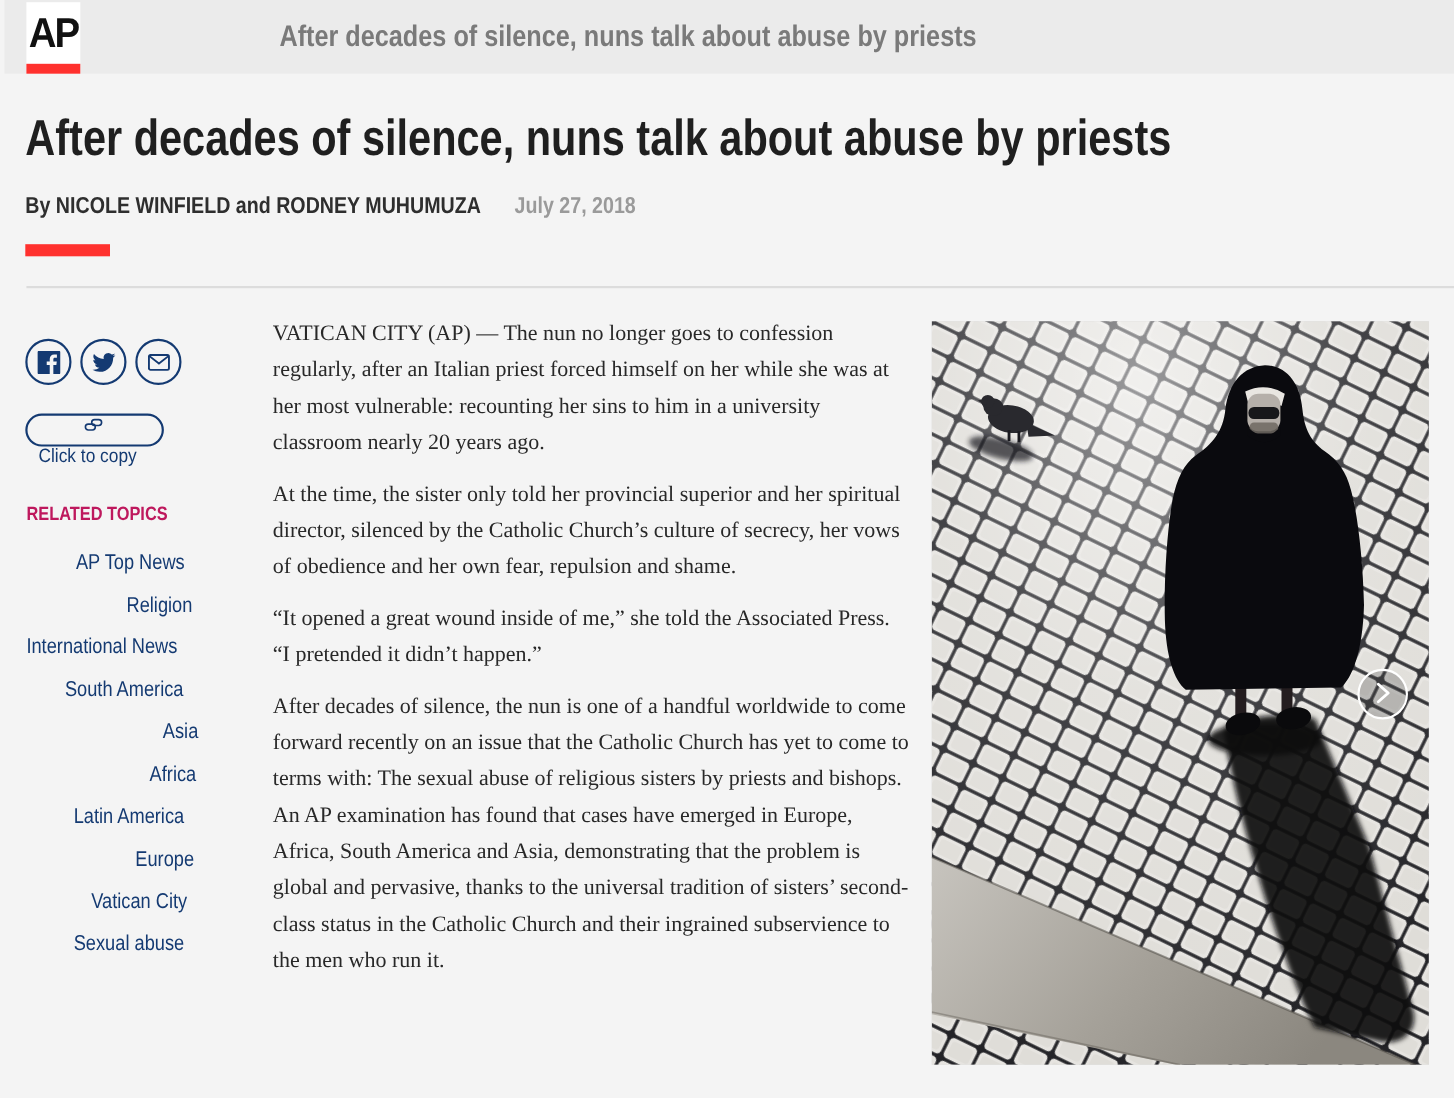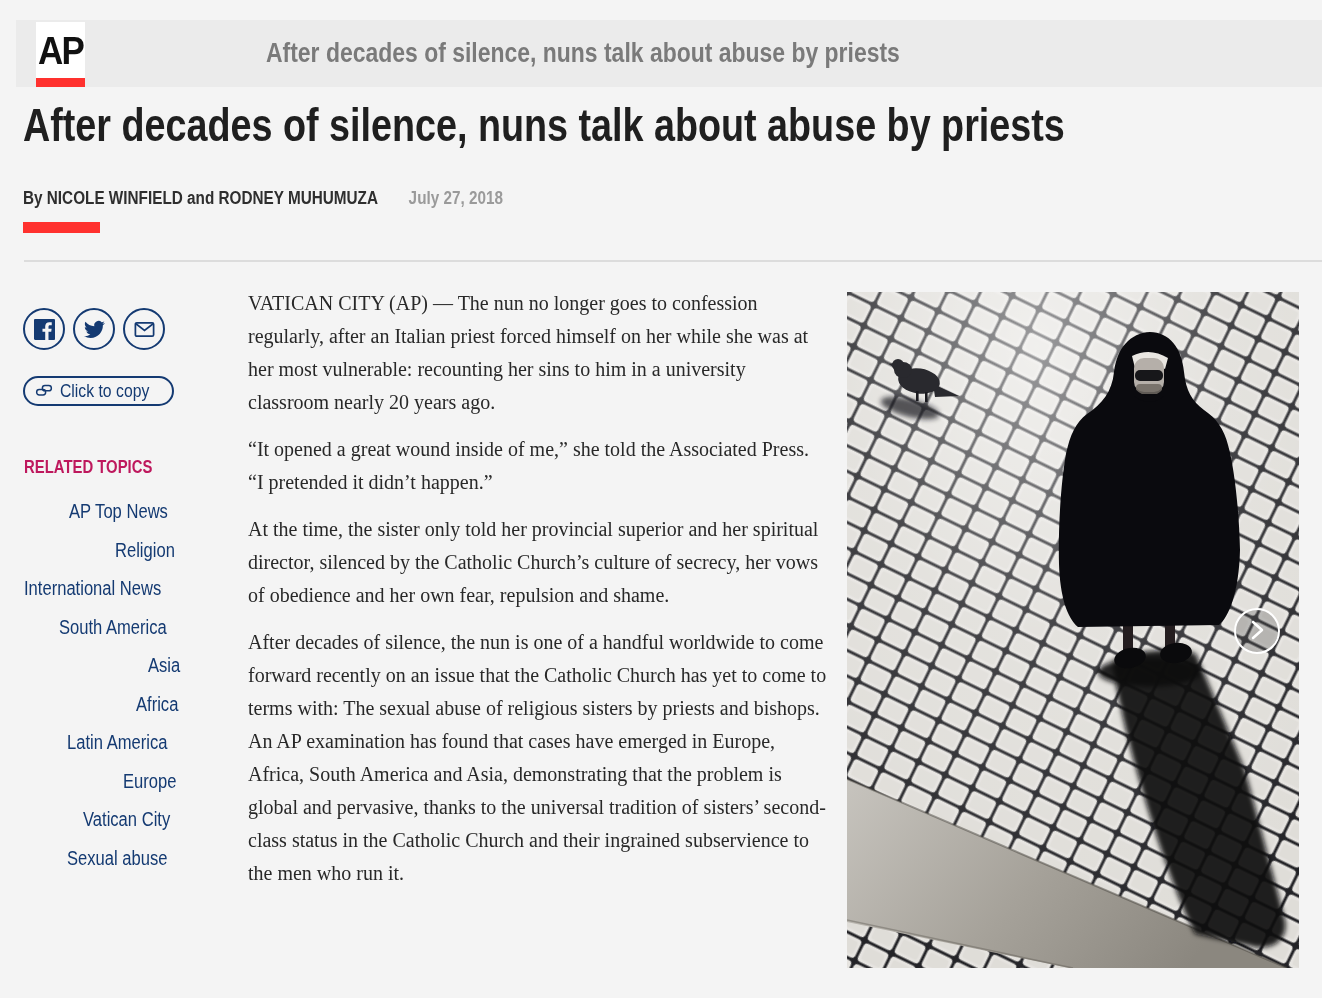--- a/index.html
+++ b/index.html
@@ -7,50 +7,50 @@
   html,body { background:#f4f4f4; }
   .page {
     position:relative; width:1322px; height:998px;
     background:#f4f4f4; overflow:hidden;
     font-family:"Liberation Sans", sans-serif;
     --navy:#143a72; --red:#ff312e;
   }
   .cond { display:inline-block; transform:scaleX(0.85); transform-origin:0 55%; white-space:nowrap; }
 
   
-  .topbar { position:absolute; top:0; left:16px; right:0; height:67px; background:#ebebeb;margin-top:20px; }
+  .topbar { position:absolute; top:0; left:4px; right:0; height:67px; background:#ebebeb; }
   .logo { position:absolute; left:20px; top:2px; width:49px; height:65px; background:#fff;
           display:block; text-decoration:none; cursor:pointer; }
   .logo-text { position:absolute; top:3px; left:0; width:49px; height:53px;
                display:flex; align-items:center; justify-content:center;
                font-size:38px; font-weight:bold; color:#111; letter-spacing:-2px;
                transform:scaleX(0.92); }
   .logo-red { position:absolute; left:0; bottom:0; width:49px; height:9px; background:var(--red); }
   .topbar-title { position:absolute; left:250px; top:0; height:67px; display:flex; align-items:center;
                   font-size:27px; font-weight:bold; color:#7a7a7a; }
 
   
   .headline { position:absolute; left:23px; top:100px; font-size:46px; font-weight:bold;
               color:#1f1f1f; line-height:1.1; }
   .headline .cond { transform:scaleX(0.82); }
-  .byline-row { position:absolute; left:23px; top:188px; font-size:18px; }
+  .byline-row { position:absolute; left:23px; top:176px; font-size:21px; }
   .byline-row .byline { font-weight:bold; color:#2e2e2e; font-style:normal; }
   .byline-row .pubdate { font-weight:bold; color:#9a9a9a; font-style:normal; margin-left:36px; }
   .redbar { position:absolute; left:23px; top:222px; width:77px; height:11px; background:var(--red); }
   .divider { position:absolute; left:24px; right:0; top:260px; height:2px; background:#dcdcdc; }
 
   
   .share { position:absolute; left:23px; top:308px; display:flex; gap:8px; }
   .share-btn { width:42px; height:42px; border-radius:50%; border:2.5px solid var(--navy);
                background:transparent; display:flex; align-items:center; justify-content:center;
                cursor:pointer; }
   .share-btn svg { display:block; }
   .copybtn { position:absolute; left:23px; top:376px; height:30px; border-radius:15px;
              border:2px solid var(--navy); background:transparent; display:flex;
-             align-items:center; padding:0 13px 0 10px; gap:7px; cursor:pointer; }
+             align-items:center; padding:0 13px 0 10px; gap:7px; cursor:pointer;flex-direction:column; }
   .copybtn .lbl { font-size:17.5px; color:var(--navy); font-weight:normal; }
   .copybtn .lbl .cond { transform:scaleX(0.9); }
 
   
   .related-h { position:absolute; left:24px; top:457px; font-size:17.5px; font-weight:bold; color:#be185d; }
   .topics { position:absolute; left:24px; top:500px; }
   .topics a { display:block; font-size:19.5px; color:var(--navy); text-decoration:none;
               margin-bottom:15.5px; cursor:pointer;text-align:right; }
 
   
@@ -136,22 +136,22 @@
       <a><span class="cond">Asia</span></a>
       <a><span class="cond">Africa</span></a>
       <a><span class="cond">Latin America</span></a>
       <a><span class="cond">Europe</span></a>
       <a><span class="cond">Vatican City</span></a>
       <a><span class="cond">Sexual abuse</span></a>
     </nav>
 
   <section class="article">
       <p>VATICAN CITY (AP) — The nun no longer goes to confession regularly, after an Italian priest forced himself on her while she was at her most vulnerable: recounting her sins to him in a university classroom nearly 20 years ago.</p>
+      <p>At the time, the sister only told her provincial superior and her spiritual director, silenced by the Catholic Church’s culture of secrecy, her vows of obedience and her own fear, repulsion and shame.</p>
       <p>“It opened a great wound inside of me,” she told the Associated Press. “I pretended it didn’t happen.”</p>
-      <p>At the time, the sister only told her provincial superior and her spiritual director, silenced by the Catholic Church’s culture of secrecy, her vows of obedience and her own fear, repulsion and shame.</p>
       <p>After decades of silence, the nun is one of a handful worldwide to come forward recently on an issue that the Catholic Church has yet to come to terms with: The sexual abuse of religious sisters by priests and bishops. An AP examination has found that cases have emerged in Europe, Africa, South America and Asia, demonstrating that the problem is global and pervasive, thanks to the universal tradition of sisters’ second-class status in the Catholic Church and their ingrained subservience to the men who run it.</p>
     </section>
 
   <figure class="photo" aria-label="Silhouette of a nun walking across a cobblestone square with a pigeon">
     <svg class="scene" viewBox="0 0 452 676">
       <defs>
         <pattern id="cobble" width="30" height="23" patternUnits="userSpaceOnUse" patternTransform="rotate(26)">
           <rect width="30" height="23" fill="#232327"></rect>
           <rect x="1.5" y="1.5" width="27" height="20" rx="4" fill="#e6e4e0"></rect>
           <rect x="4.5" y="4.5" width="21" height="14" rx="3" fill="#d8d6d1" opacity="0.55"></rect>

